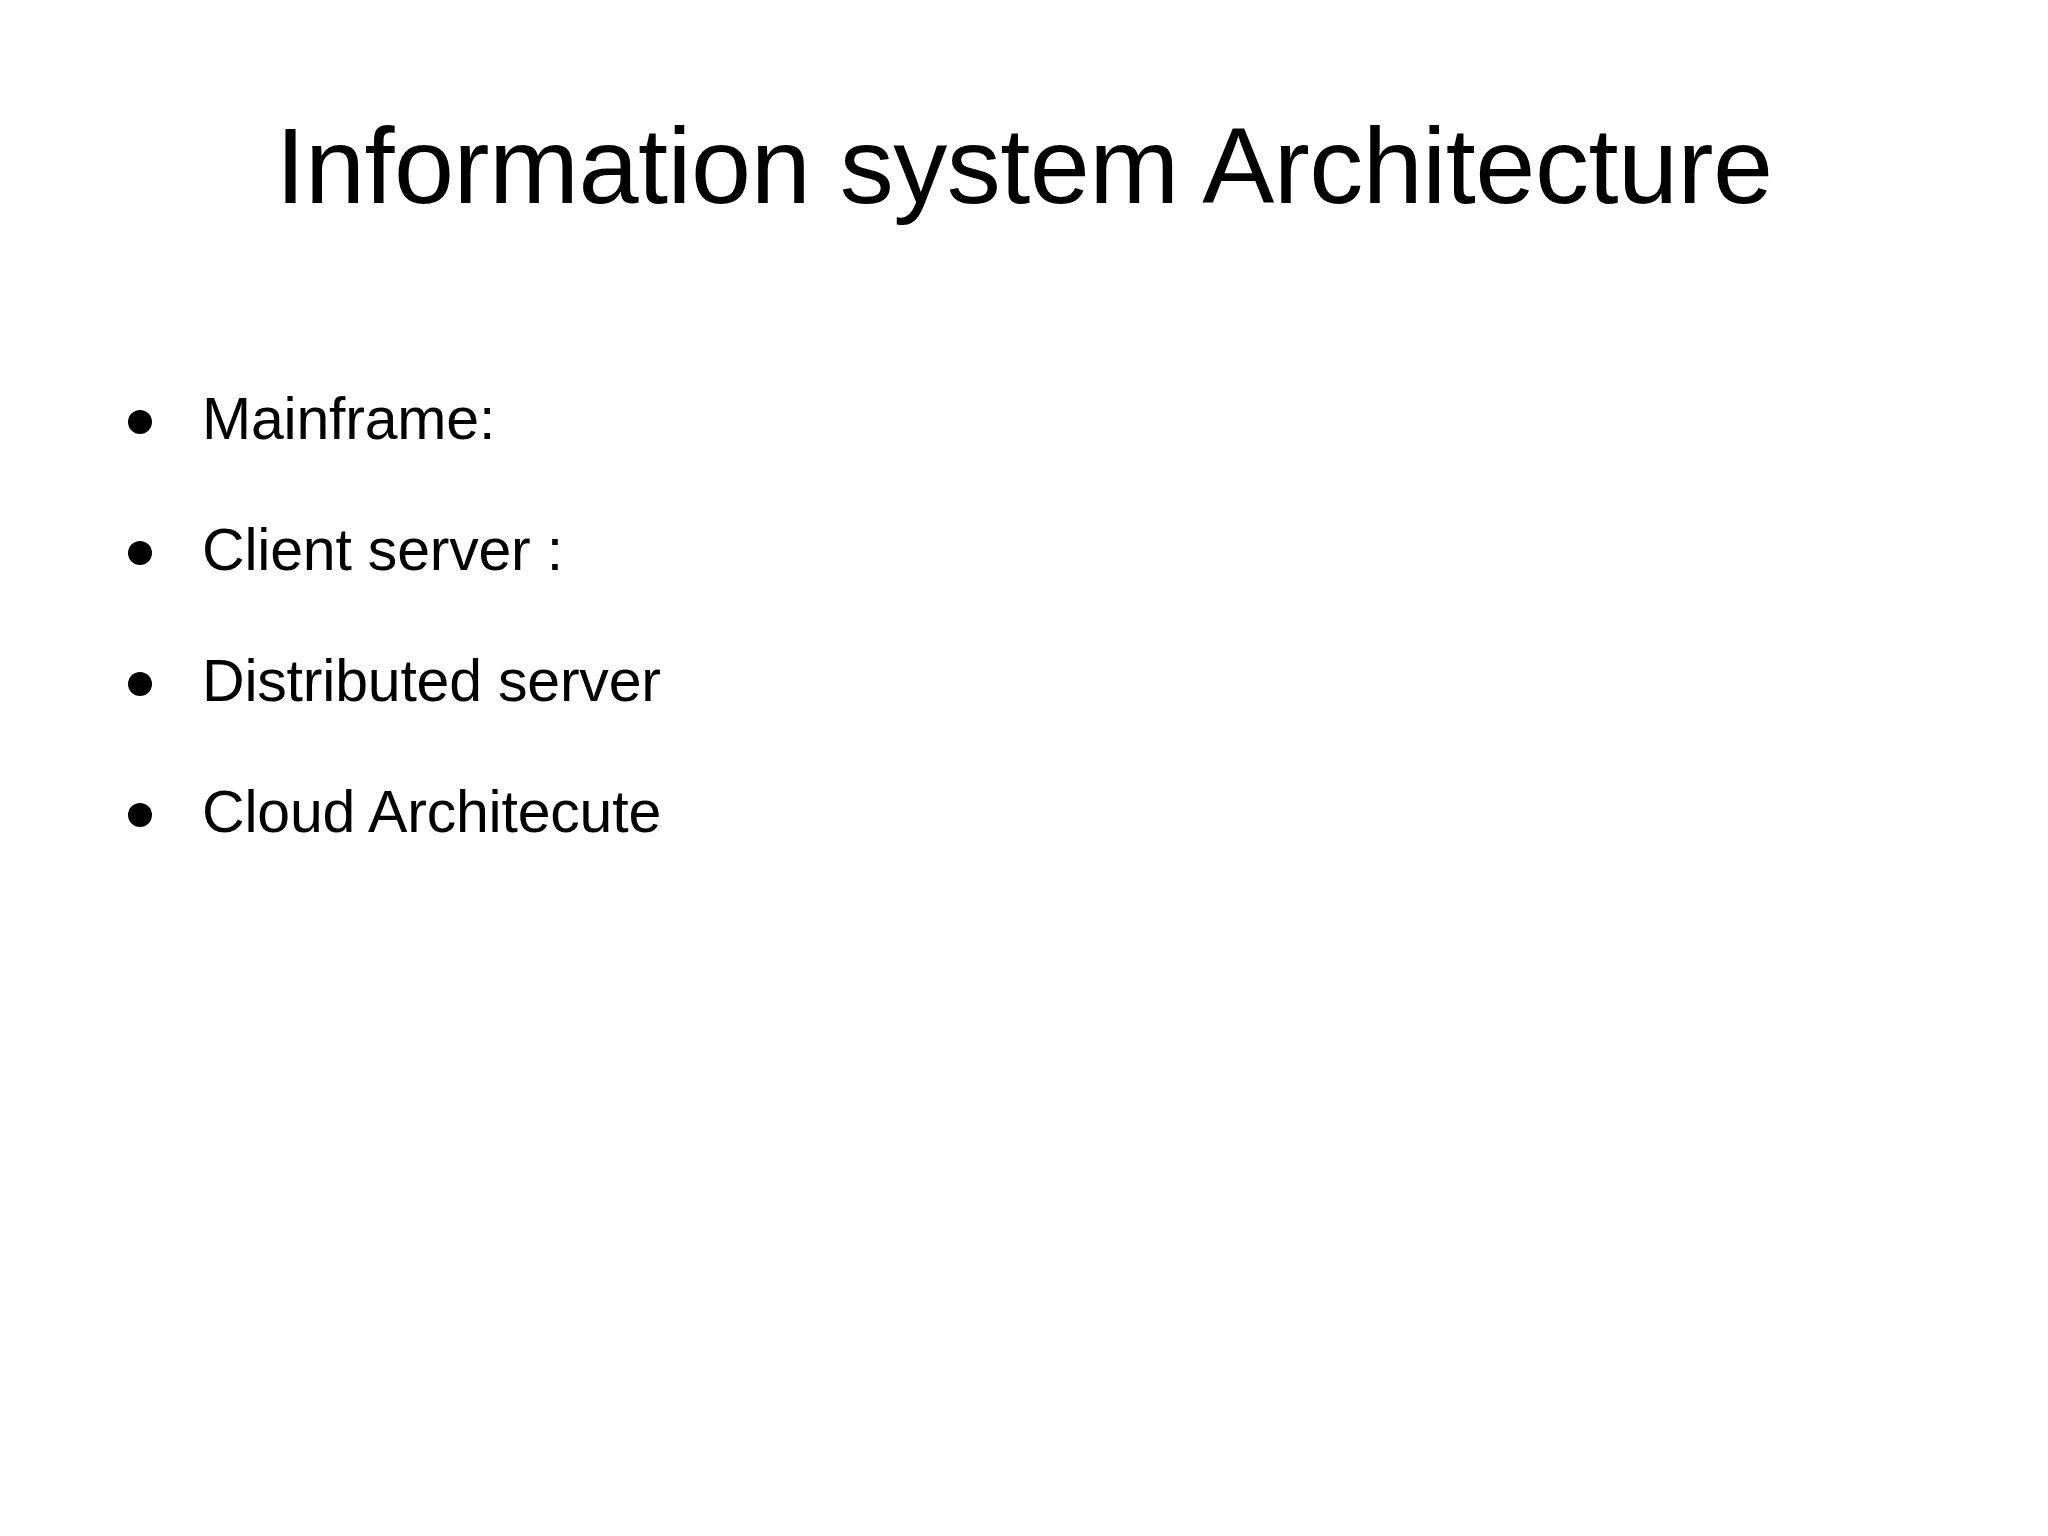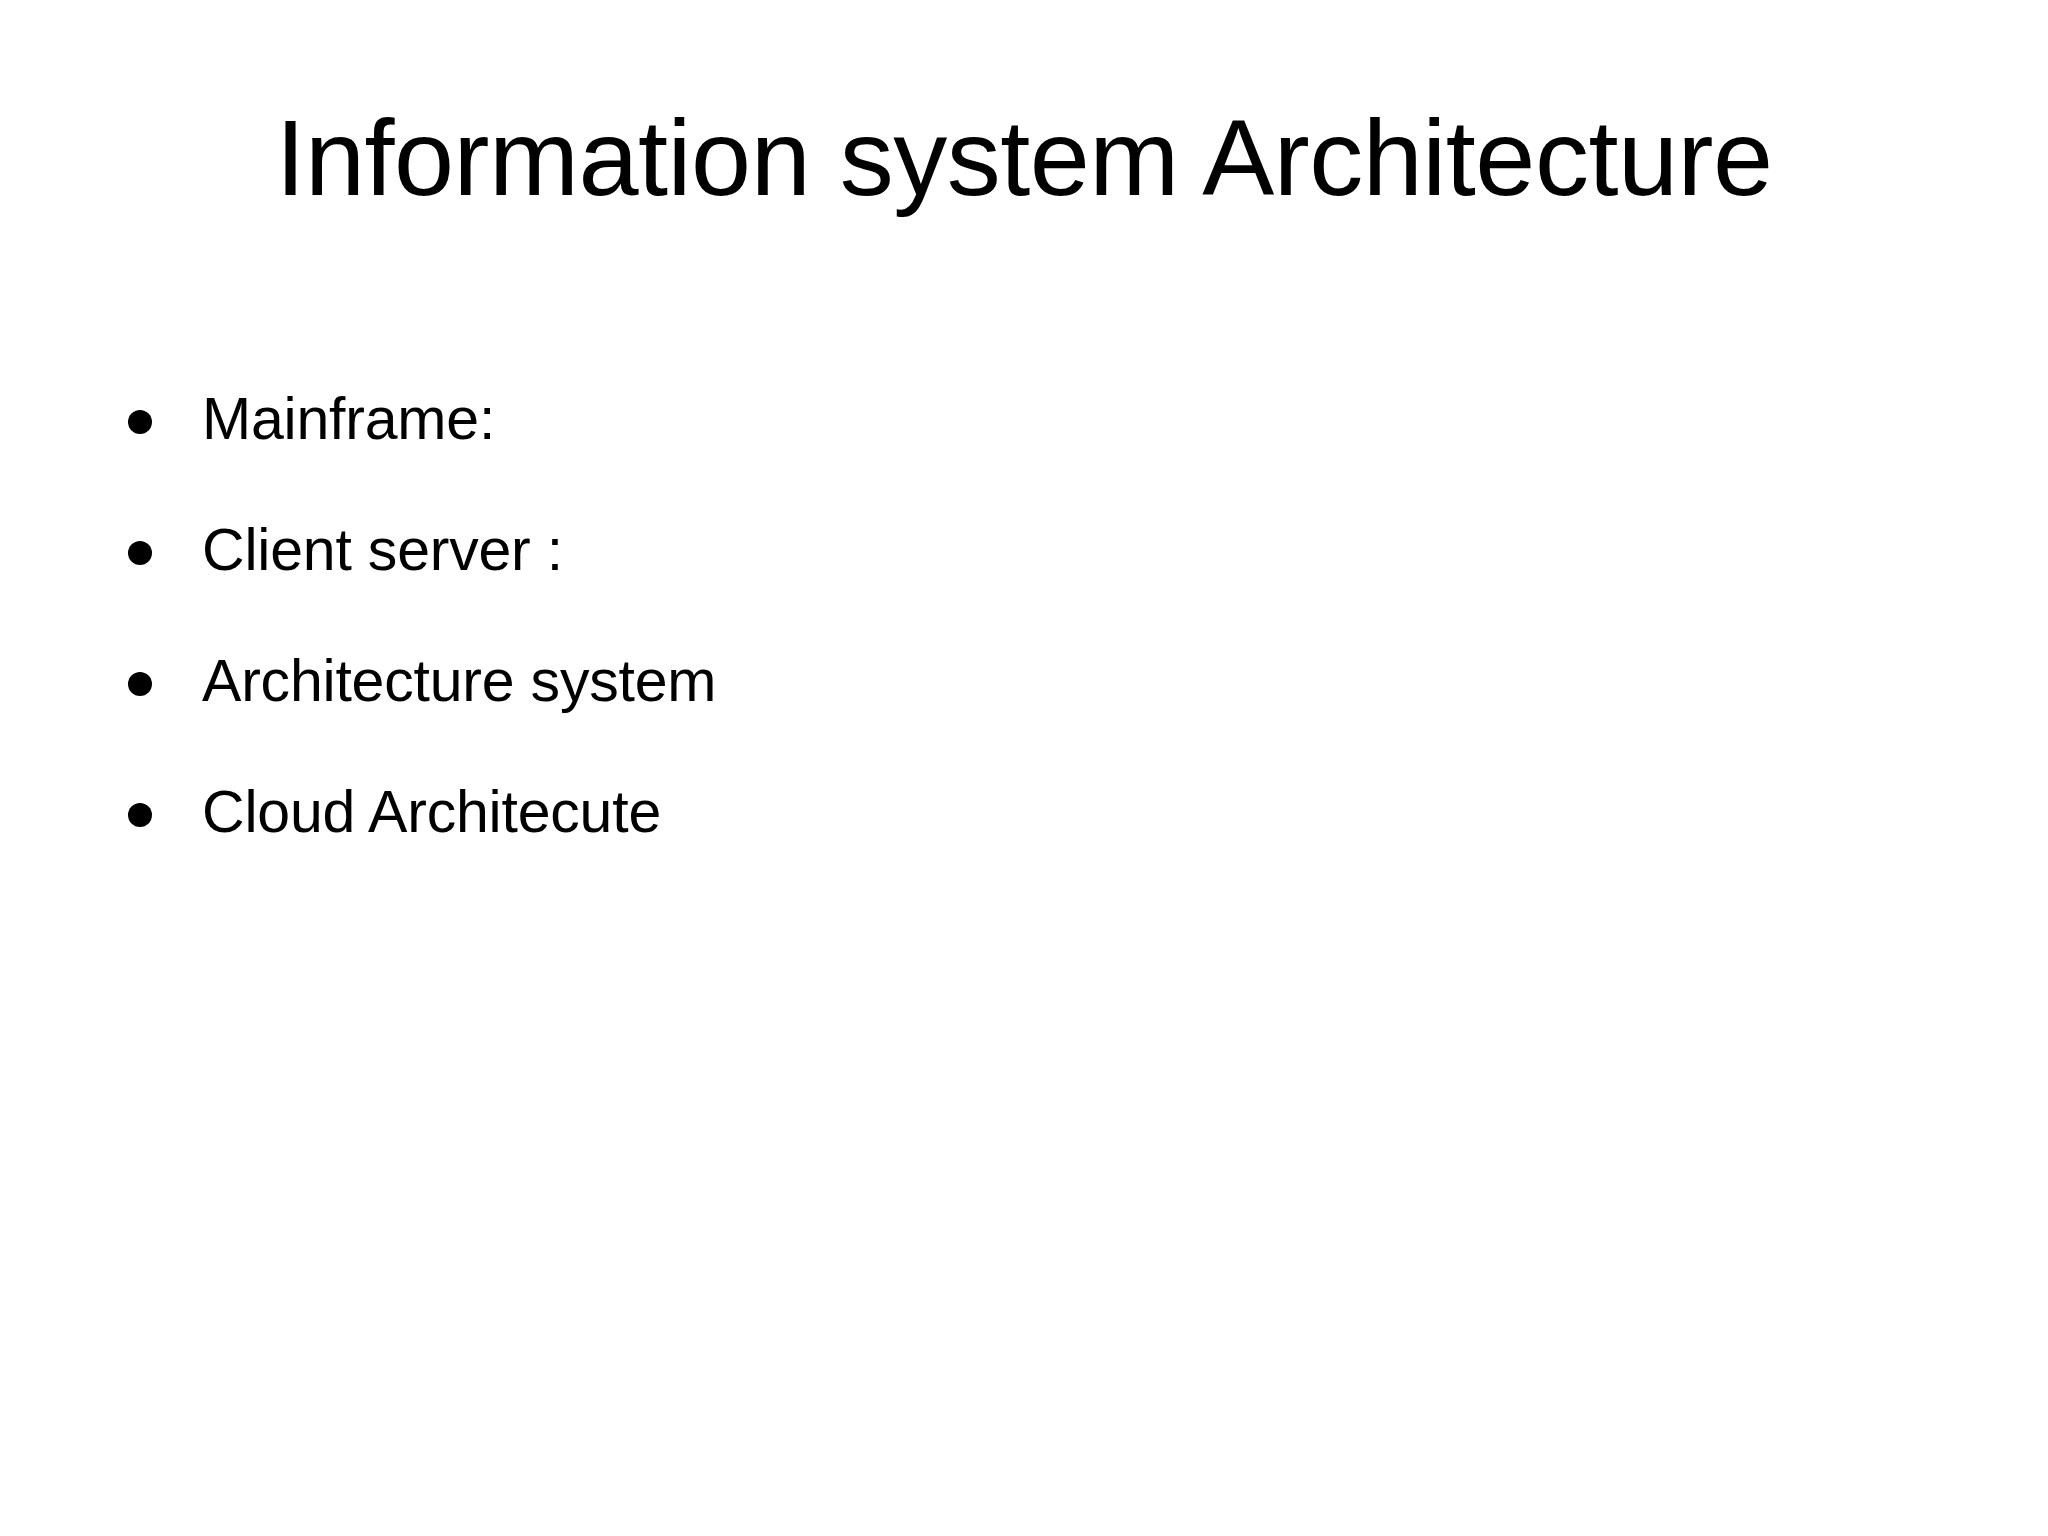--- a/index.html
+++ b/index.html
@@ -22,21 +22,21 @@
     width: 2048px;
     height: 1536px;
     background: #ffffff;
     box-sizing: border-box;
   }
 
   
   .title-block {
     position: absolute;
     left: 120px;
-    top: 100px;
+    top: 108px;
     width: 1808px;
     text-align: center;
   }
   .slide-title {
     display: block;
     font-family: "Liberation Sans", "DejaVu Sans", sans-serif;
     font-size: 108px;
     line-height: 1.08;
     font-weight: 400;
     letter-spacing: -0.5px;
@@ -129,21 +129,21 @@
         <span class="bullet-marker">
           <span class="bullet-dot"></span>
         </span>
         <span class="bullet-text">Client server :</span>
       </li>
 
       <li class="bullet-item">
         <span class="bullet-marker">
           <span class="bullet-dot"></span>
         </span>
-        <span class="bullet-text">Architecture system</span>
+        <span class="bullet-text">Distributed server</span>
       </li>
 
       <li class="bullet-item">
         <span class="bullet-marker">
           <span class="bullet-dot"></span>
         </span>
         <span class="bullet-text">Cloud Architecute</span>
       </li>
 
     </ul>

